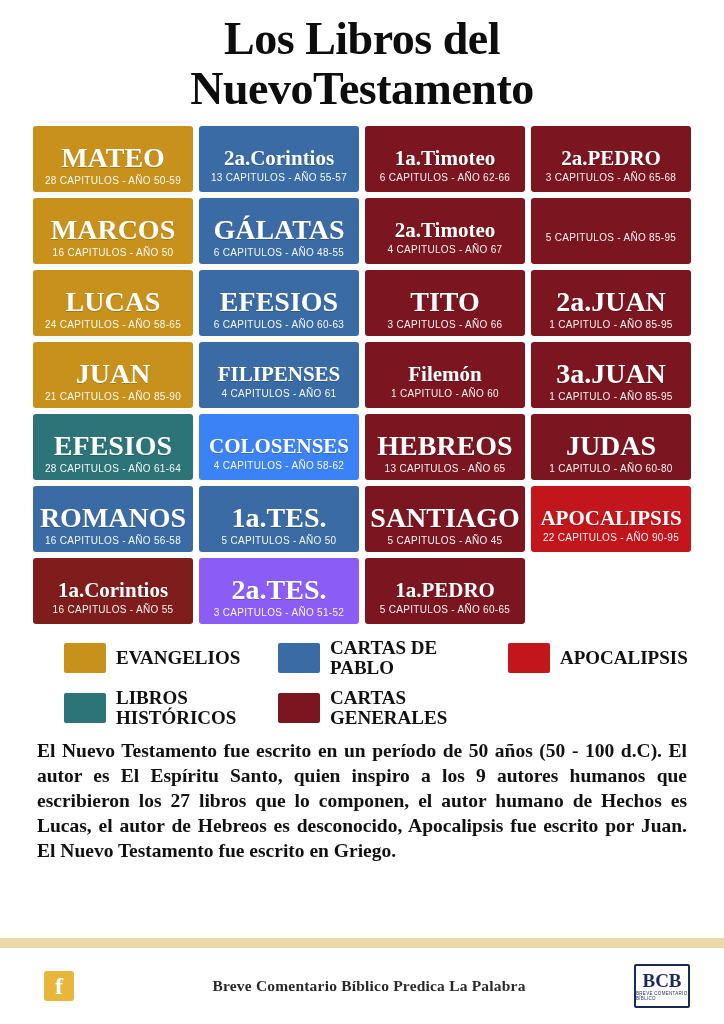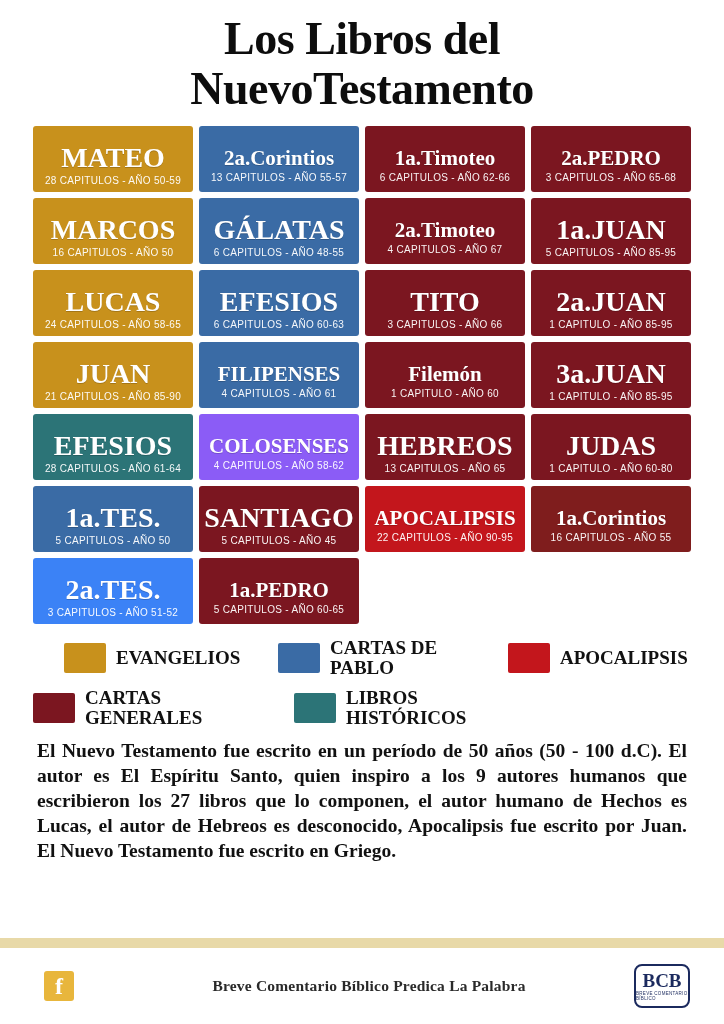--- a/index.html
+++ b/index.html
@@ -155,21 +155,21 @@
     font-weight: bold;
     font-size: 15.5px;
     color: #2a2a2a;
     letter-spacing: 0.2px;
     margin-left: 30px;
   }
   .bcb-logo {
     margin-right: 34px;
     width: 56px; height: 44px;
     border: 2px solid #1b2a5e;
-    border-radius: 8px;
+    border-radius: 2px;
     display: flex;
     flex-direction: column;
     align-items: center;
     justify-content: center;
   }
   .bcb-main {
     font-family: "Liberation Serif", serif;
     font-weight: bold;
     font-size: 19px;
     color: #1b2a5e;
@@ -215,21 +215,20 @@
       </div>
       <div class="card" style="background: rgb(58, 107, 165);">
         <div class="card-name">GÁLATAS</div>
         <div class="card-meta">6 CAPITULOS - AÑO 48-55</div>
       </div>
       <div class="card" style="background: rgb(123, 22, 32);">
         <div class="card-name sz-sm">2a.Timoteo</div>
         <div class="card-meta">4 CAPITULOS - AÑO 67</div>
       </div>
       <div class="card" style="background: rgb(123, 22, 32);">
-        <div class="card-name">1a.JUAN</div>
         <div class="card-meta">5 CAPITULOS - AÑO 85-95</div>
       </div>
       <div class="card" style="background: rgb(200, 145, 28);">
         <div class="card-name">LUCAS</div>
         <div class="card-meta">24 CAPITULOS - AÑO 58-65</div>
       </div>
       <div class="card" style="background: rgb(58, 107, 165);">
         <div class="card-name">EFESIOS</div>
         <div class="card-meta">6 CAPITULOS - AÑO 60-63</div>
       </div>
@@ -254,49 +253,53 @@
         <div class="card-meta">1 CAPITULO - AÑO 60</div>
       </div>
       <div class="card" style="background: rgb(123, 22, 32);">
         <div class="card-name">3a.JUAN</div>
         <div class="card-meta">1 CAPITULO - AÑO 85-95</div>
       </div>
       <div class="card" style="background: rgb(44, 116, 119);">
         <div class="card-name">EFESIOS</div>
         <div class="card-meta">28 CAPITULOS - AÑO 61-64</div>
       </div>
-      <div class="card" style="background: #8b5cf6;">
+      <div class="card" style="background: #3b82f6;">
         <div class="card-name sz-sm">COLOSENSES</div>
         <div class="card-meta">4 CAPITULOS - AÑO 58-62</div>
       </div>
       <div class="card" style="background: rgb(123, 22, 32);">
         <div class="card-name">HEBREOS</div>
         <div class="card-meta">13 CAPITULOS - AÑO 65</div>
       </div>
       <div class="card" style="background: rgb(123, 22, 32);">
         <div class="card-name">JUDAS</div>
         <div class="card-meta">1 CAPITULO - AÑO 60-80</div>
+      </div>
+      <div class="card" style="background: rgb(58, 107, 165);">
+        <div class="card-name">ROMANOS</div>
+        <div class="card-meta">16 CAPITULOS - AÑO 56-58</div>
       </div>
       <div class="card" style="background: rgb(58, 107, 165);">
         <div class="card-name">1a.TES.</div>
         <div class="card-meta">5 CAPITULOS - AÑO 50</div>
       </div>
       <div class="card" style="background: rgb(123, 22, 32);">
         <div class="card-name">SANTIAGO</div>
         <div class="card-meta">5 CAPITULOS - AÑO 45</div>
       </div>
       <div class="card" style="background: rgb(195, 22, 28);">
         <div class="card-name sz-sm">APOCALIPSIS</div>
         <div class="card-meta">22 CAPITULOS - AÑO 90-95</div>
       </div>
       <div class="card" style="background: #7f1d1d;">
         <div class="card-name sz-sm">1a.Corintios</div>
         <div class="card-meta">16 CAPITULOS - AÑO 55</div>
       </div>
-      <div class="card" style="background: #3b82f6;">
+      <div class="card" style="background: #8b5cf6;">
         <div class="card-name">2a.TES.</div>
         <div class="card-meta">3 CAPITULOS - AÑO 51-52</div>
       </div>
       <div class="card" style="background: rgb(123, 22, 32);">
         <div class="card-name sz-sm">1a.PEDRO</div>
         <div class="card-meta">5 CAPITULOS - AÑO 60-65</div>
       </div>
       <div class="card empty"></div>
     </div>
 
@@ -310,29 +313,29 @@
           <div class="swatch" style="background: rgb(58, 107, 165);"></div>
           <div class="legend-label">CARTAS DE
 PABLO</div>
         </div>
         <div class="legend-item c3">
           <div class="swatch" style="background: rgb(195, 22, 28);"></div>
           <div class="legend-label">APOCALIPSIS</div>
         </div>
       </div>
     <div class="legend-row" id="legend-row-2">
+        <div class="legend-item c1">
+          <div class="swatch" style="background: rgb(44, 116, 119);"></div>
+          <div class="legend-label">LIBROS
+HISTÓRICOS</div>
+        </div>
         <div class="legend-item c2">
           <div class="swatch" style="background: rgb(123, 22, 32);"></div>
           <div class="legend-label">CARTAS
 GENERALES</div>
-        </div>
-        <div class="legend-item c1">
-          <div class="swatch" style="background: rgb(44, 116, 119);"></div>
-          <div class="legend-label">LIBROS
-HISTÓRICOS</div>
         </div>
       </div>
   </div>
 
   <div class="paragraph">El Nuevo Testamento fue escrito en un período de 50 años (50 - 100 d.C). El autor es El Espíritu Santo, quien inspiro a los 9 autores humanos que escribieron los 27 libros que lo componen, el autor humano de Hechos es Lucas, el autor de Hebreos es desconocido, Apocalipsis fue escrito por Juan.  El Nuevo Testamento fue escrito en Griego.</div>
 
   <div class="footer">
     <div class="footer-band"></div>
     <div class="footer-inner">
       <div class="fb-icon">f</div>

